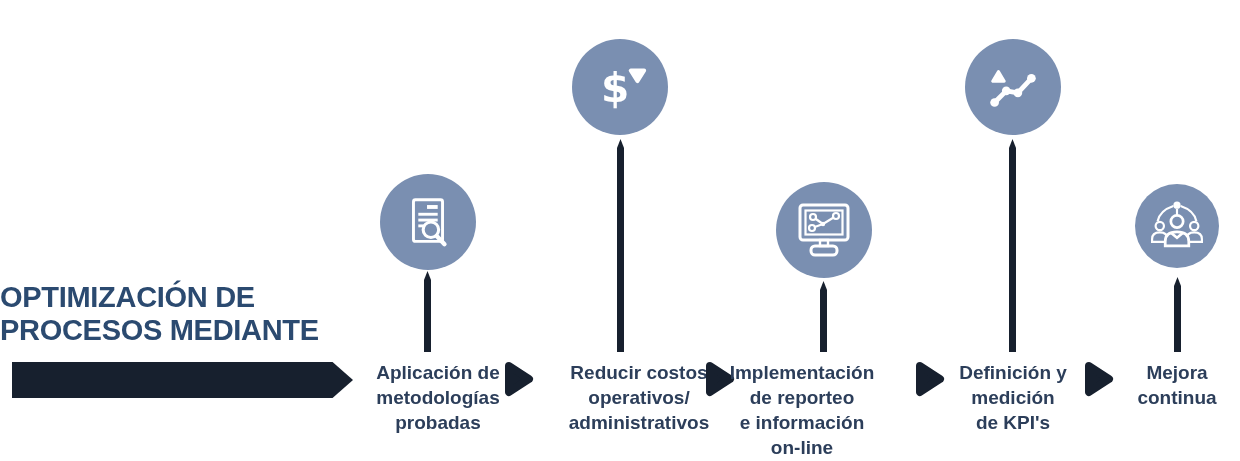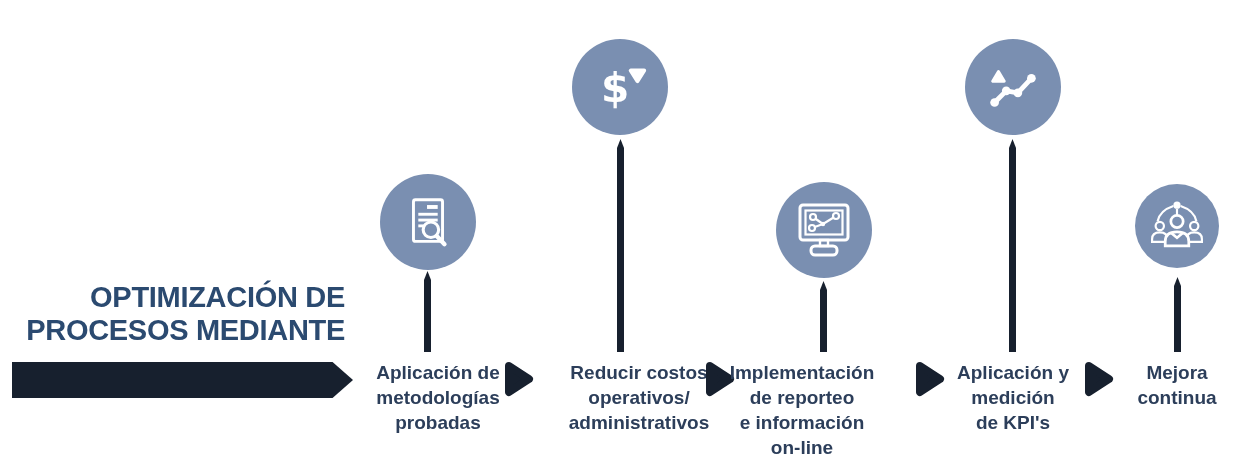--- a/index.html
+++ b/index.html
@@ -9,21 +9,21 @@
     --label:#2c3e5a;
     --icon:#ffffff;
     --background:#ffffff;
   }
   *{margin:0;padding:0;box-sizing:border-box;}
   body{background:var(--background);font-family:"Liberation Sans",sans-serif;}
   .canvas{position:relative;width:1240px;height:461px;background:var(--background);overflow:hidden;}
 
   .title{
     position:absolute;left:0;top:281px;width:345px;
-    text-align:right;font-size:29px;line-height:33px;font-weight:bold;
+    text-align:left;font-size:29px;line-height:33px;font-weight:bold;
     color:var(--title);white-space:pre-line;letter-spacing:-0.3px;
   }
   .banner{
     position:absolute;left:12px;top:362px;width:341px;height:36px;
     background:var(--dark);
     clip-path:polygon(0 0,94% 0,100% 50%,94% 100%,0 100%);
   }
   .circle{
     position:absolute;border-radius:50%;background:var(--circle);
     display:flex;align-items:center;justify-content:center;
@@ -136,21 +136,21 @@
     <svg width="62" height="62" viewBox="0 0 64 64">
       <polyline points="13,48 25,36 37,38 51,23" stroke="#ffffff" stroke-width="5" fill="none" stroke-linecap="round" stroke-linejoin="round"></polyline>
       <circle class="wfill" cx="13" cy="48" r="4.5"></circle>
       <circle class="wfill" cx="25" cy="36" r="4.5"></circle>
       <circle class="wfill" cx="37" cy="38" r="4.5"></circle>
       <circle class="wfill" cx="51" cy="23" r="4.5"></circle>
       <polygon class="wfill" points="11,26 23,26 17,16" stroke="#ffffff" stroke-width="3" stroke-linejoin="round"></polygon>
     </svg>
   </div>
   <div class="stem s4"></div>
-  <div class="label l4">Aplicación y
+  <div class="label l4">Definición y
 medición
 de KPI's</div>
 
   <svg class="sep p4" width="32" height="38" viewBox="0 0 32 38">
     <polygon class="sepfill" points="6,6 26,19 6,32"></polygon>
   </svg>
 
   <div class="circle c5">
     <svg width="58" height="58" viewBox="0 0 64 64">
       <g class="st" stroke-width="2.4">

